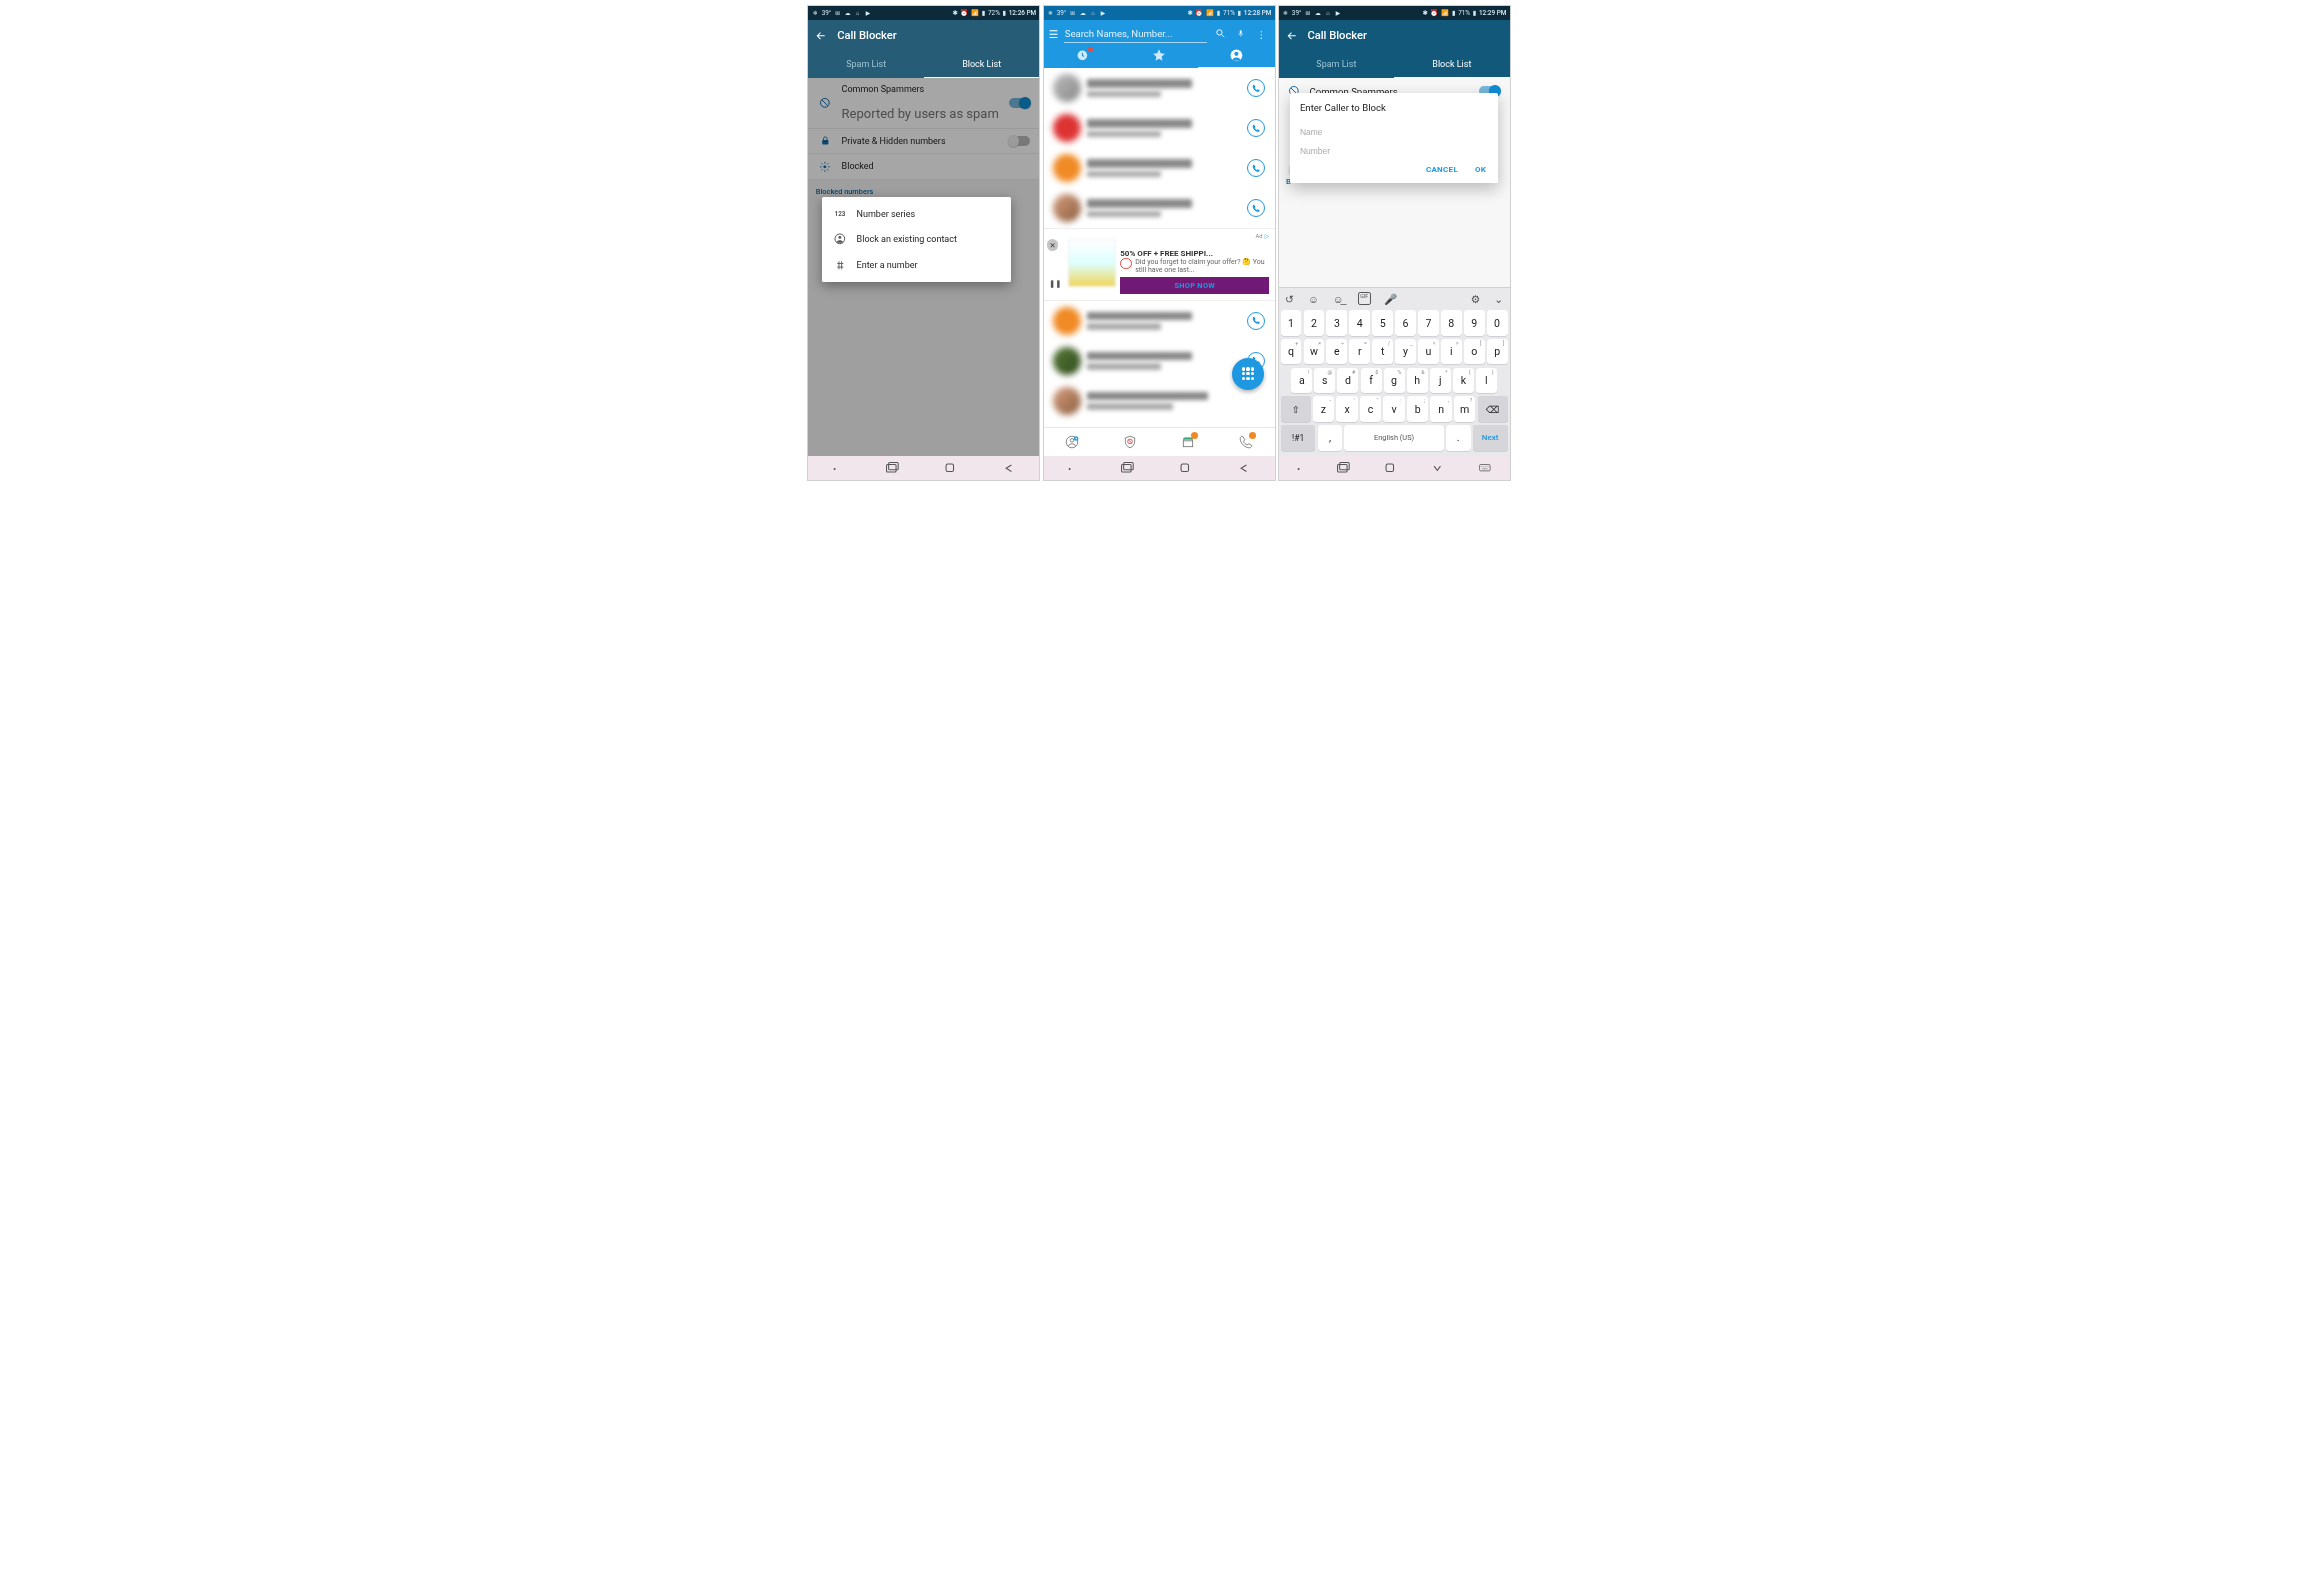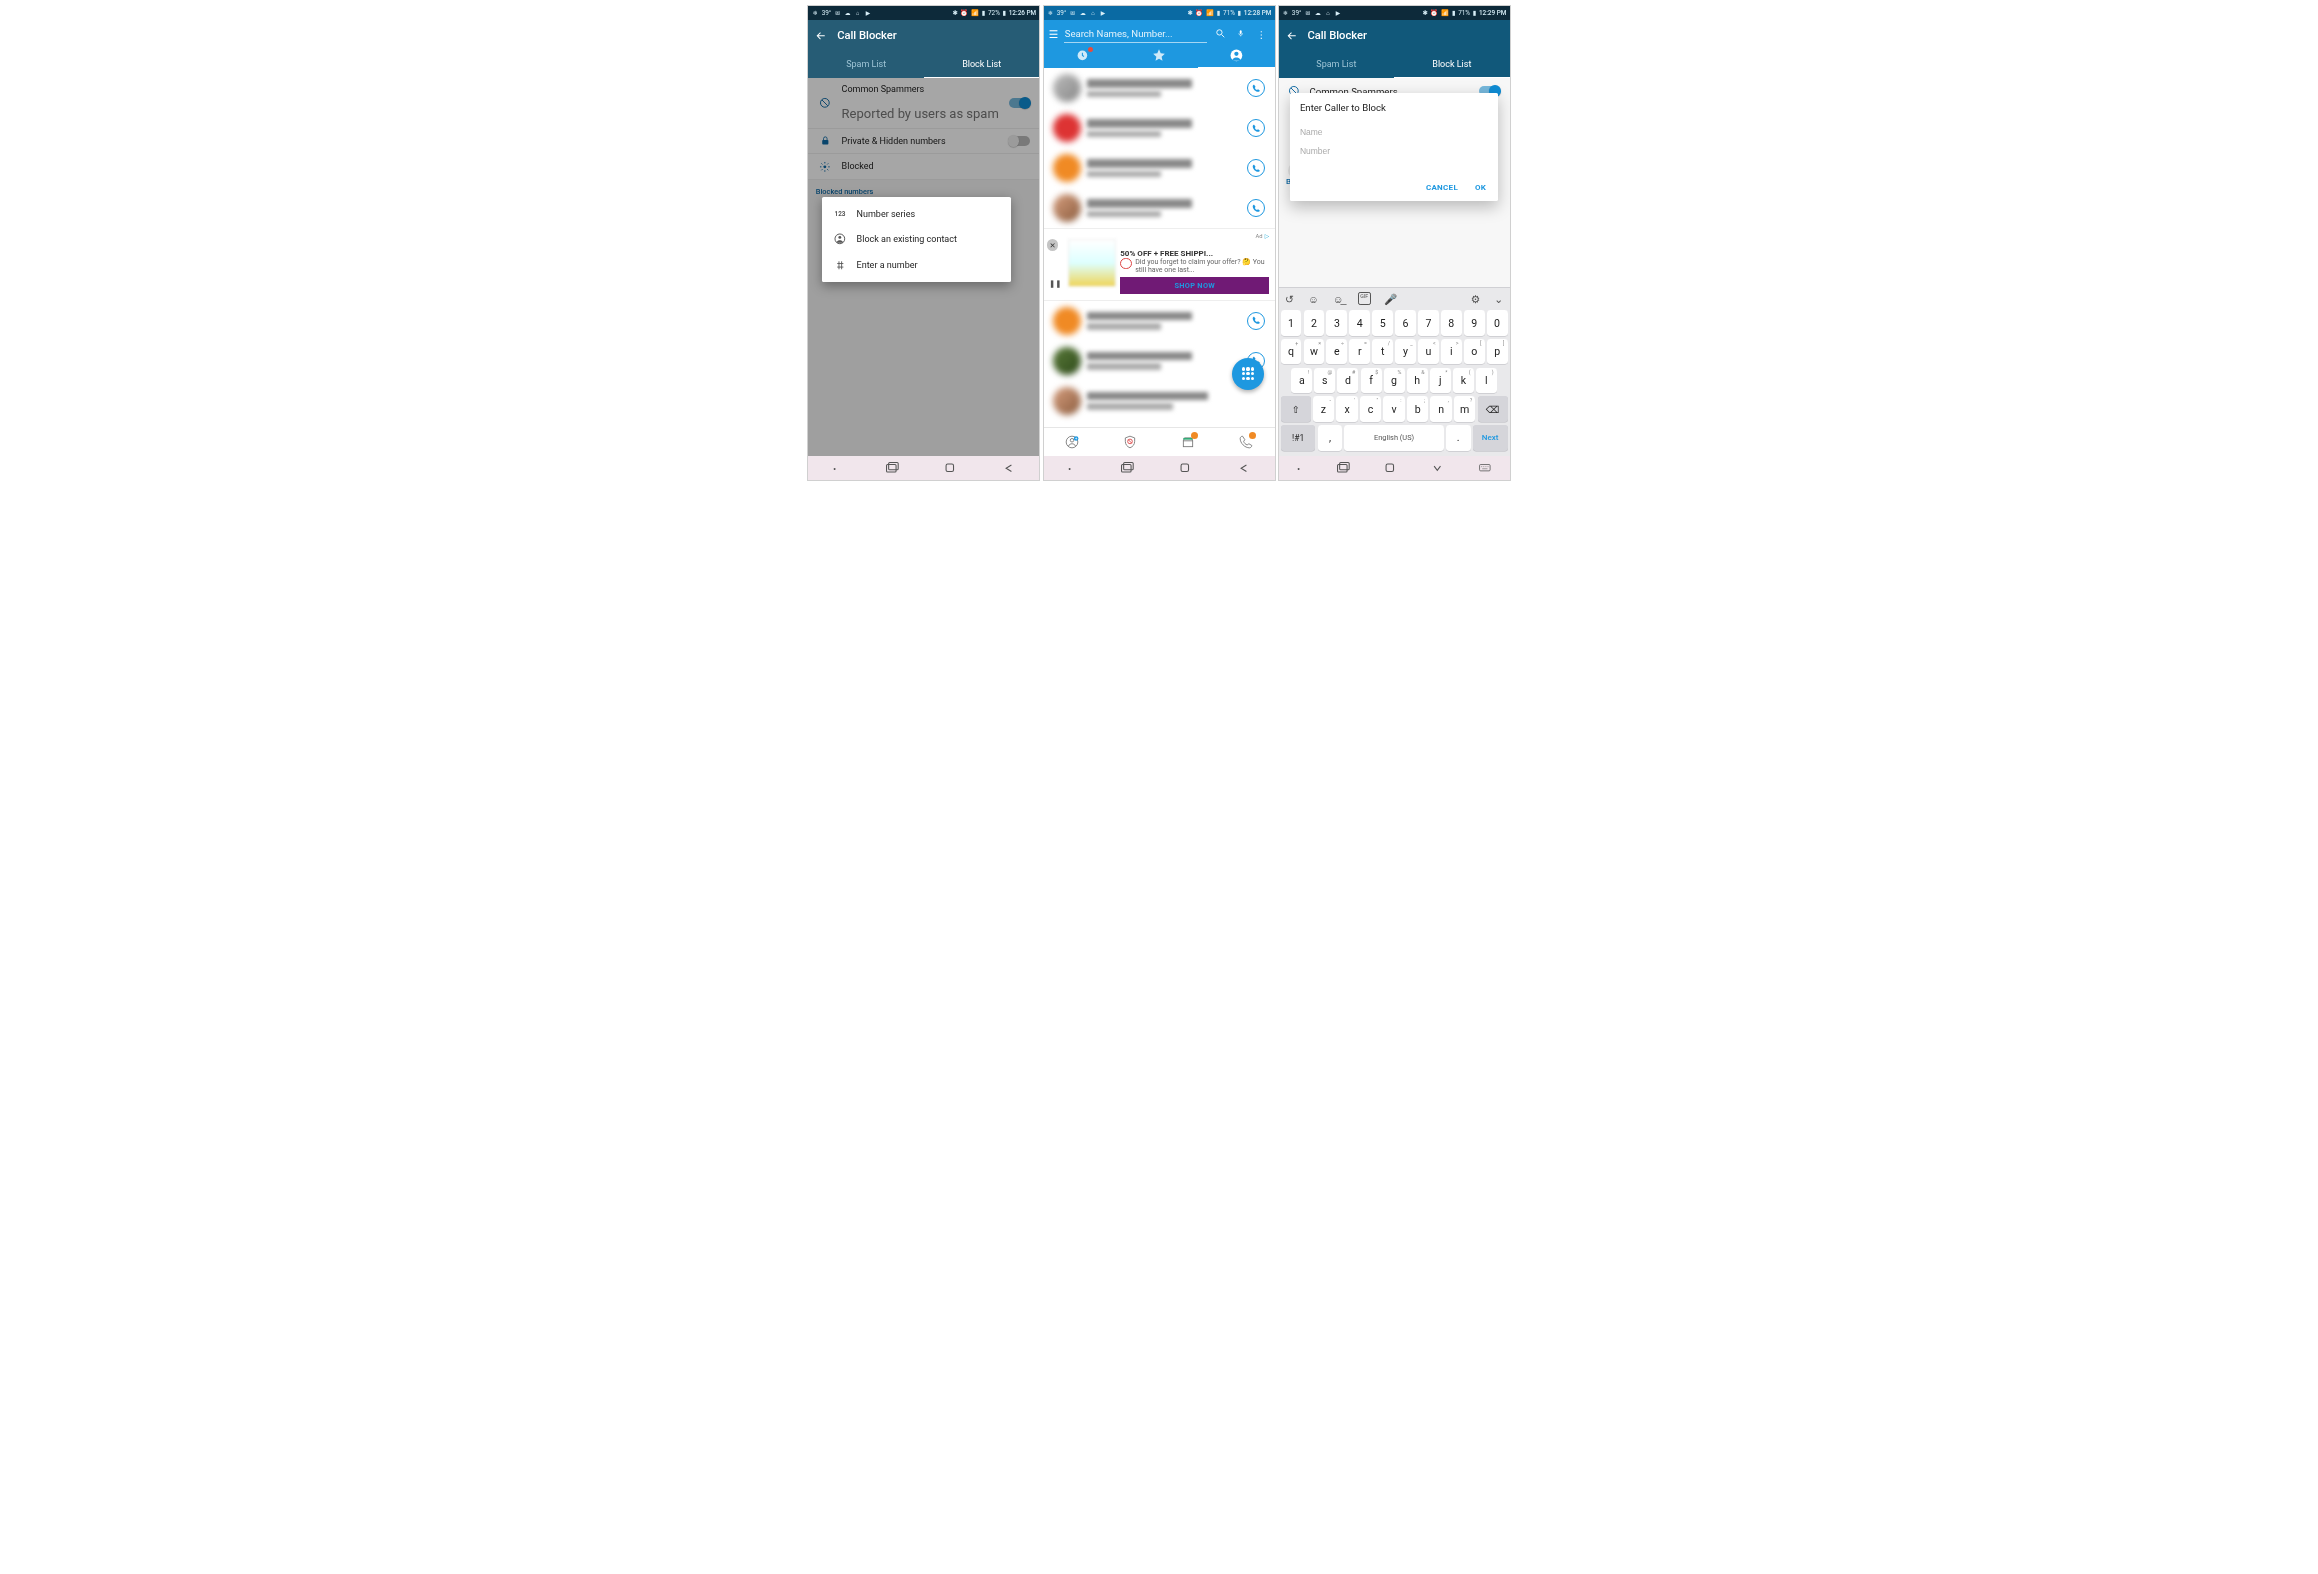--- a/index.html
+++ b/index.html
@@ -233,21 +233,21 @@
   }
   .dialog-title { font-size: 9.6px; color: #222; margin-bottom: 9.6px; }
   .dialog-input {
     width: 100%;
     border: none;
     font-size: 8.5px;
     color: #444;
     padding: 4.3px 0;
   }
   .dialog-input::placeholder { color: #aaa; }
-  .dialog-actions { display: flex; justify-content: flex-end; gap: 12.8px; margin-top: 18px; }
+  .dialog-actions { display: flex; justify-content: flex-end; gap: 12.8px; margin-top: 0; }
   .dialog-btn { color: #1e98e0; font-weight: 700; font-size: 8px; letter-spacing: 0.3px; padding: 4.3px 2.1px; }
 
   .blocked-label-left { position: absolute; left: 7.4px; top: 99px; color: #0f6aa6; font-weight: 500; font-size: 8px; }
 
   
   .keyboard {
     background: #e9e9eb;
     padding: 3.2px 2.1px 2.1px;
     border-top: 0.5px solid #d0d0d4;
     user-select: none;

